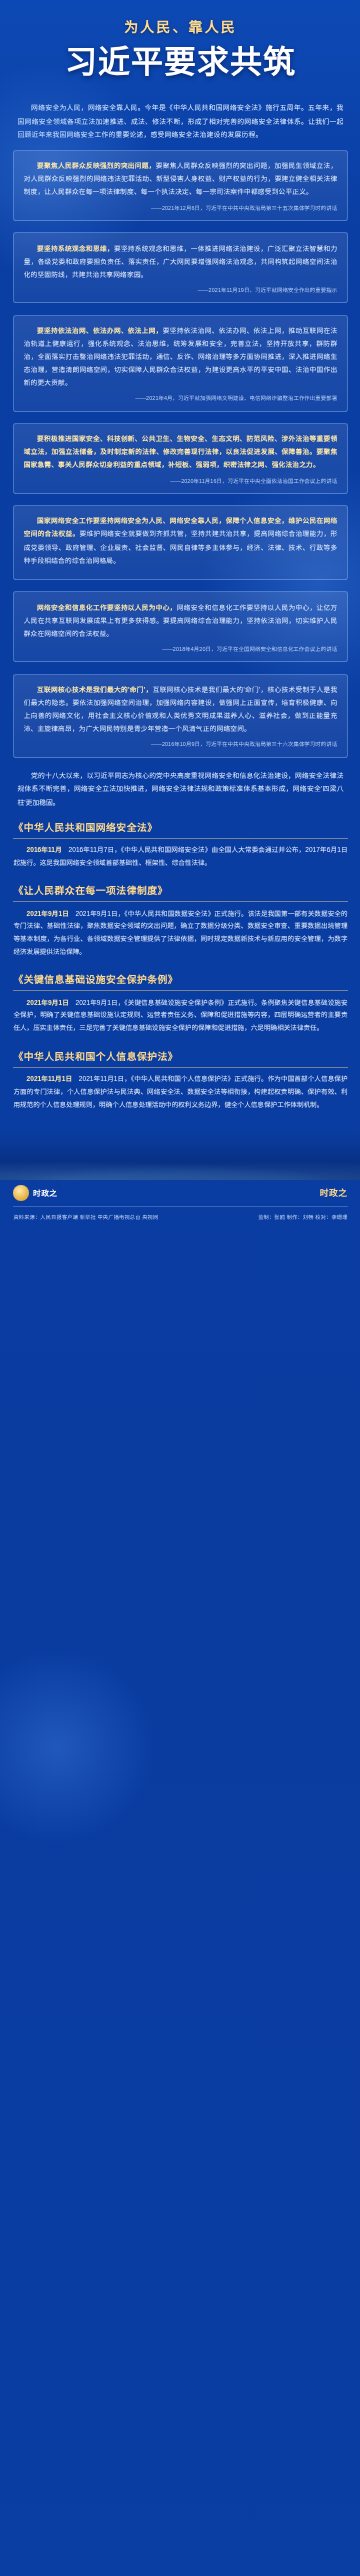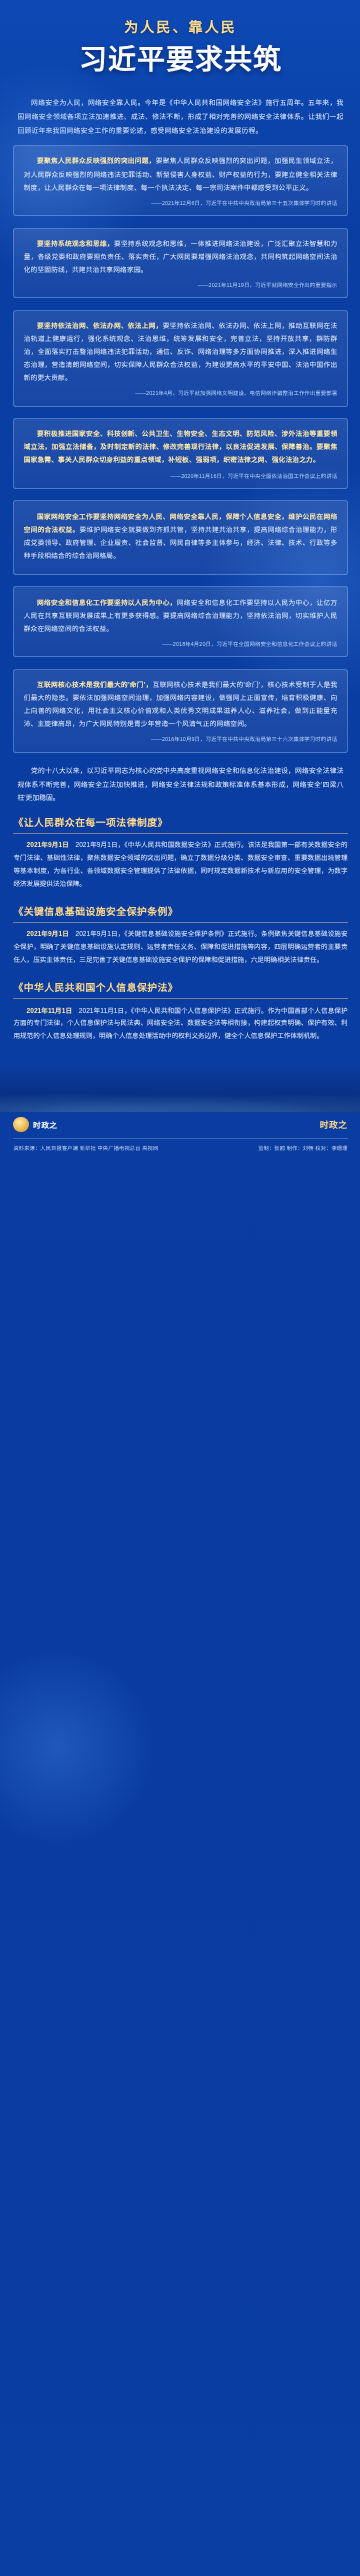--- a/index.html
+++ b/index.html
@@ -38,21 +38,21 @@
     font-weight: bold;
     text-shadow: 0 1px 3.1px rgba(0,0,0,0.35);
   }
   .title-wrap {
     margin-top: 7.2px;
     display: inline-block;
     position: relative;
   }
   .main-title {
     color: #ffffff;
-    font-size: 28px;
+    font-size: 32px;
     line-height: 1.22;
     font-weight: bold;
     letter-spacing: 1px;
     text-shadow: 0 1.5px 5.2px rgba(0,0,20,0.45);
   }
   .main-title .ln { display: block; white-space: nowrap; }
 
   
   .intro {
     margin: 11.3px 17.5px 0 17.5px;
@@ -261,20 +261,24 @@
       <div class="src">——2016年10月9日，习近平在中共中央政治局第三十六次集体学习时的讲话</div>
     </div>
 
   </div>
 
 
   <p class="law-intro">党的十八大以来，以习近平同志为核心的党中央高度重视网络安全和信息化法治建设，网络安全法律法规体系不断完善，网络安全立法加快推进，网络安全法律法规和政策标准体系基本形成，网络安全'四梁八柱'更加稳固。</p>
 
   <div class="laws">
 
+    <div class="lawcard">
+      <span class="lawname">《中华人民共和国网络安全法》</span>
+      <div class="lawbody"><span class="date">2016年11月</span>　<span>2016年11月7日，《中华人民共和国网络安全法》由全国人大常委会通过并公布，2017年6月1日起施行。这是我国网络安全领域首部基础性、框架性、综合性法律。</span></div>
+    </div>
 
     <div class="lawcard">
       <span class="lawname">《让人民群众在每一项法律制度》</span>
       <div class="lawbody"><span class="date">2021年9月1日</span>　<span>2021年9月1日，《中华人民共和国数据安全法》正式施行。该法是我国第一部有关数据安全的专门法律、基础性法律，聚焦数据安全领域的突出问题，确立了数据分级分类、数据安全审查、重要数据出境管理等基本制度，为各行业、各领域数据安全管理提供了法律依据，同时规定数据新技术与新应用的安全管理，为数字经济发展提供法治保障。</span></div>
     </div>
 
     <div class="lawcard">
       <span class="lawname">《关键信息基础设施安全保护条例》</span>
       <div class="lawbody"><span class="date">2021年9月1日</span>　<span>2021年9月1日，《关键信息基础设施安全保护条例》正式施行。条例聚焦关键信息基础设施安全保护，明确了关键信息基础设施认定规则、运营者责任义务、保障和促进措施等内容，四层明确运营者的主要责任人，压实主体责任，三是完善了关键信息基础设施安全保护的保障和促进措施，六是明确相关法律责任。</span></div>
     </div>

